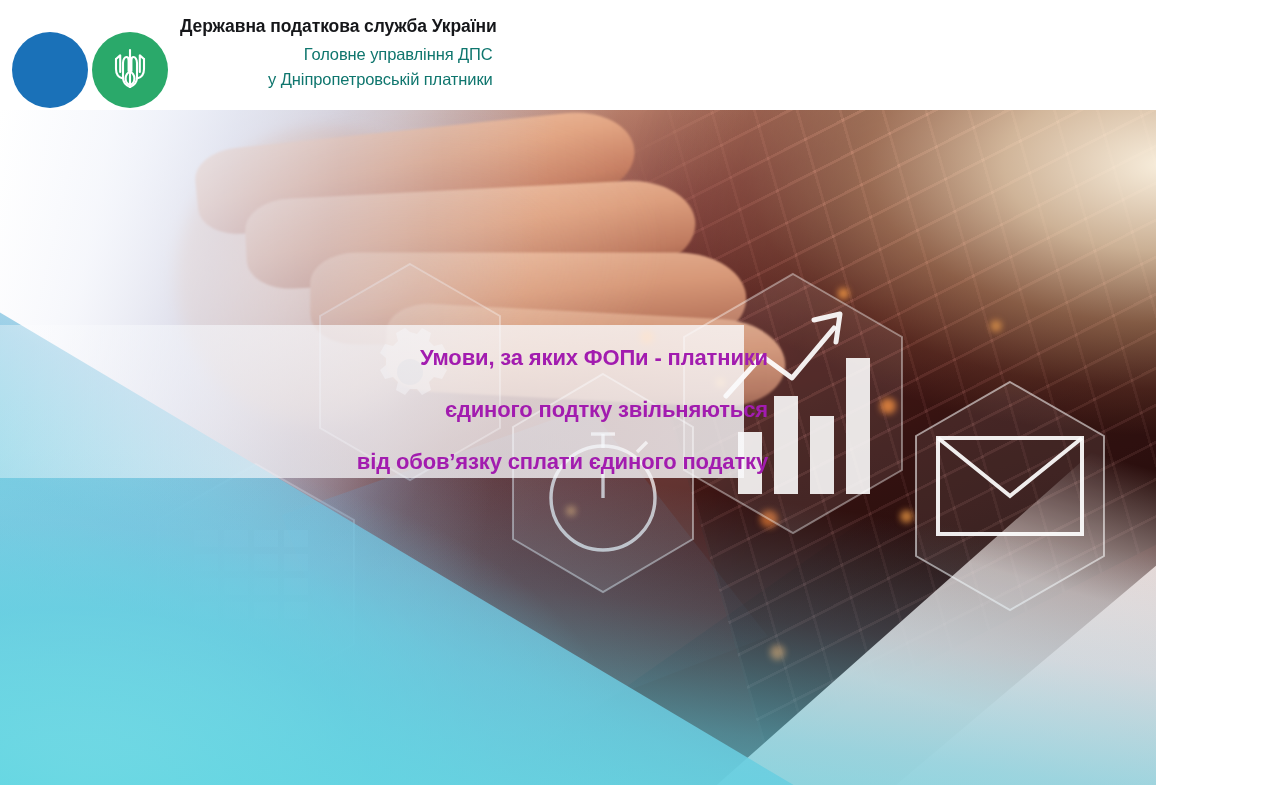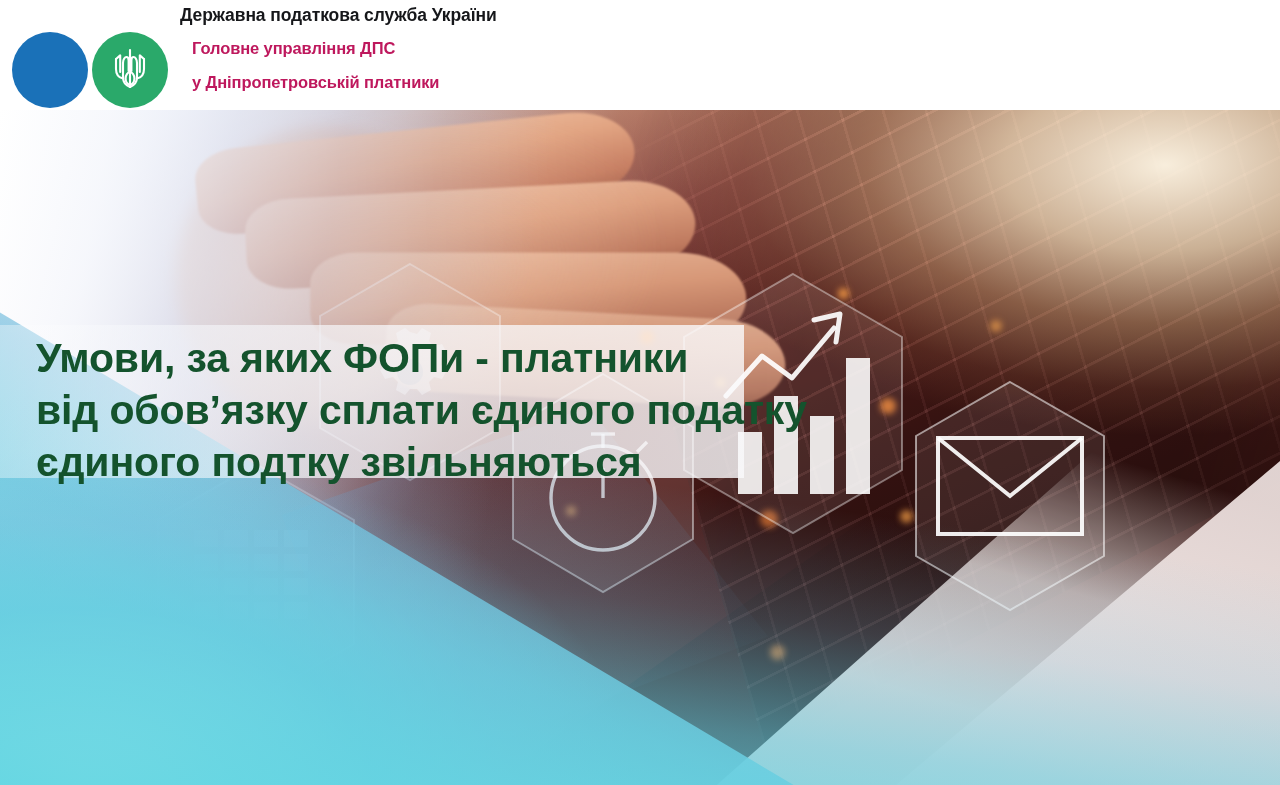--- a/index.html
+++ b/index.html
@@ -2,21 +2,21 @@
 <html lang="uk"><head>
 <meta charset="utf-8">
 <title>ДПС Дніпропетровська область</title>
 <style>
   html,body{margin:0;padding:0;}
   body{
     width:1280px;height:785px;overflow:hidden;
     font-family:"Liberation Sans","DejaVu Sans",sans-serif;
     background:#ffffff;
   }
-  .page{position:relative;width:1280px;height:785px;overflow:hidden;}
+  .page{position:relative;width:1156px;height:785px;overflow:hidden;text-align:right;}
 
   
   .header{
     position:absolute;left:0;top:0;width:1280px;height:110px;
     background:#ffffff;z-index:40;
     display:flex;align-items:center;
   }
   .logo-marks{position:relative;width:170px;height:78px;flex:0 0 170px;margin-left:8px;}
   .circle-blue{
     position:absolute;left:4px;top:16px;width:76px;height:76px;border-radius:50%;
@@ -26,22 +26,22 @@
     position:absolute;left:84px;top:16px;width:76px;height:76px;border-radius:50%;
     background:#2aa96a;display:flex;align-items:center;justify-content:center;
   }
   .circle-green svg{display:block;}
   .header-text{margin-left:2px;}
   .org-title{
     font-size:17.5px;font-weight:700;color:#16171a;letter-spacing:-.1px;
     line-height:1.2;margin:0 0 7px 0;white-space:nowrap;
   }
   .org-sub{
-    font-size:16.5px;font-weight:700;color:#be185d;letter-spacing:-.1px;
-    line-height:1.28;margin:12px;white-space:nowrap;
+    font-size:16.5px;font-weight:400;color:#0f766e;letter-spacing:-.1px;
+    line-height:1.28;margin:4px;white-space:nowrap;
   }
 
   
   .hero{
     position:absolute;left:0;top:110px;width:1280px;height:675px;overflow:hidden;
     background:#cfd5e2;
   }
   .layer{position:absolute;inset:0;}
 
   
@@ -170,22 +170,22 @@
   .hex{position:absolute;}
   .hex svg{display:block;overflow:visible;}
 
   
   .title-box{
     position:absolute;left:0px;top:215px;width:744px;height:153px;
     background:linear-gradient(95deg, rgba(255,255,255,.35) 0%, rgba(246,248,252,.56) 22%, rgba(248,249,252,.74) 52%, rgba(250,250,252,.80) 100%);
     z-index:25;
   }
   .title-text{
-    position:absolute;left:36px;top:222px;width:720px;z-index:26;
-    font-size:41px;font-weight:700;line-height:52px;color:#14532d;
+    position:absolute;left:48px;top:222px;width:720px;z-index:26;
+    font-size:22px;font-weight:700;line-height:52px;color:#a21caf;
     letter-spacing:-.15px;
   }
   .title-text .ln{display:block;white-space:nowrap;}
 </style>
 </head>
 <body>
 
 <div class="page">
 
   <div class="header">
@@ -322,18 +322,18 @@
 
     <div class="layer cool-left"></div>
     <div class="layer blue-panel"></div>
     <div class="layer cyan-bl"></div>
     <div class="layer cyan-bl2"></div>
     <div class="layer cyan-blend"></div>
 
     <div class="title-box"></div>
     <div class="title-text">
       <span class="ln">Умови, за яких ФОПи - платники</span>
+      <span class="ln">єдиного подтку звільняються</span>
       <span class="ln">від обов’язку сплати єдиного податку</span>
-      <span class="ln">єдиного подтку звільняються</span>
     </div>
 
   </div>
 </div>
 
 </body></html>

